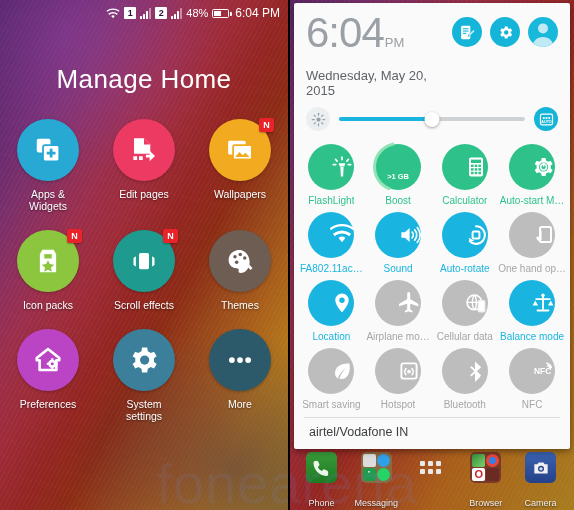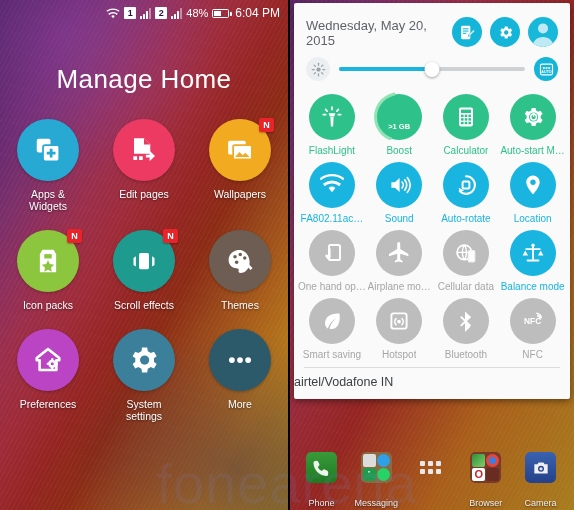--- a/index.html
+++ b/index.html
@@ -173,29 +173,29 @@
   }
 
   .qs-grid {
     display: grid; grid-template-columns: repeat(4, 1fr);
     row-gap: 6px; padding: 6px 4px 4px 4px;
   }
   .qs-cell { display: flex; flex-direction: column; align-items: center; }
   .qs-circle {
     position: relative;
     width: 46px; height: 46px; border-radius: 50%;
-    display: flex; align-items: center; justify-content: center;
+    display: flex; align-items: center; justify-content: flex-end;
   }
   .qs-label {
     margin-top: 5px; font-size: 10px; white-space: nowrap;
     overflow: hidden; text-overflow: clip; max-width: 68px; text-align: right;
   }
   .carrier-sep { height: 1px; background: #dadce0; margin: 3px 10px 0 10px; }
   .carrier {
-    padding: 7px 12px 8px 0; color: #3c4043; font-size: 12.5px;
+    padding: 7px 12px 8px 15px; color: #3c4043; font-size: 12.5px;
   }
 
   
   .dock {
     position: absolute; left: 0; right: 0; bottom: 0; height: 62px;
     display: flex; align-items: flex-start; justify-content: space-around;
     padding: 4px 6px 0 6px;
   }
   .dock-item { display: flex; flex-direction: column; align-items: center; width: 52px; }
   .dock-icon { width: 31px; height: 31px; border-radius: 5px; position: relative; overflow: hidden;
@@ -463,20 +463,21 @@
             </div>
           </div>
           <div class="dock-label">Camera</div>
         </div>
       </div>
 
     <div class="shade">
 
       <div class="shade-head">
         <div>
+          <div class="clock-big"><span>6:04</span><span class="clock-ampm">PM</span></div>
           <div class="date-line">Wednesday, May 20, 2015</div>
         </div>
         <div class="head-icons">
           <div class="hi-circle">
             <svg width="17" height="17" viewBox="0 0 24 24">
                 <rect x="3" y="2.5" width="13" height="19" rx="1.6" fill="#fff"></rect>
                 <rect x="5.4" y="6" width="8" height="1.5" fill="#14b5d8"></rect>
                 <rect x="5.4" y="9.2" width="8" height="1.5" fill="#14b5d8"></rect>
                 <rect x="5.4" y="12.4" width="5" height="1.5" fill="#14b5d8"></rect>
                 <path d="M20.6 8.2l1.6 1.6-7.1 7.1-2.2.6.6-2.2z" fill="#fff" stroke="#14b5d8" stroke-width="1"></path>
@@ -615,36 +616,36 @@
             <div class="qs-circle" style="background: rgb(25, 181, 224);">
               <svg width="24" height="24" viewBox="0 0 24 24">
                 <path d="M12 3.2a8.8 8.8 0 1 1-6.2 15" fill="none" stroke="#ffffff" stroke-width="2.1" stroke-linecap="round"></path>
                 <path d="M4.6 14.8l1.4 4.3 4.2-1.6z" fill="#ffffff"></path>
                 <rect x="8.6" y="8.6" width="6.8" height="6.8" rx="1" fill="none" stroke="#ffffff" stroke-width="2"></rect>
               </svg>
             </div>
             <div class="qs-label" style="color: rgb(25, 181, 224);">Auto-rotate</div>
           </div>
           <div class="qs-cell">
+            <div class="qs-circle" style="background: rgb(189, 189, 189);">
+              <svg width="24" height="24" viewBox="0 0 24 24">
+                <rect x="9" y="4" width="11" height="15" rx="1.6" fill="none" stroke="#ffffff" stroke-width="1.9"></rect>
+                <path d="M9.2 19.8c-1.4-1.1-2.8-2.6-3.6-4-.6-1-.2-2 .8-2.2.7-.2 1.3.2 1.8 1V8.4c0-.8.5-1.3 1.2-1.3.6 0 1.2.5 1.2 1.3v8.2z" fill="#ffffff"></path>
+              </svg>
+            </div>
+            <div class="qs-label" style="color: rgb(166, 166, 166);">One hand op…</div>
+          </div>
+          <div class="qs-cell">
             <div class="qs-circle" style="background: rgb(25, 181, 224);">
               <svg width="24" height="24" viewBox="0 0 24 24">
                 <path d="M12 2.6c-3.7 0-6.7 3-6.7 6.7 0 5 6.7 12.1 6.7 12.1s6.7-7.1 6.7-12.1c0-3.7-3-6.7-6.7-6.7z" fill="#ffffff"></path>
                 <circle cx="12" cy="9.3" r="2.7" fill="#19b5e0"></circle>
               </svg>
             </div>
             <div class="qs-label" style="color: rgb(25, 181, 224);">Location</div>
-          </div>
-          <div class="qs-cell">
-            <div class="qs-circle" style="background: rgb(189, 189, 189);">
-              <svg width="24" height="24" viewBox="0 0 24 24">
-                <rect x="9" y="4" width="11" height="15" rx="1.6" fill="none" stroke="#ffffff" stroke-width="1.9"></rect>
-                <path d="M9.2 19.8c-1.4-1.1-2.8-2.6-3.6-4-.6-1-.2-2 .8-2.2.7-.2 1.3.2 1.8 1V8.4c0-.8.5-1.3 1.2-1.3.6 0 1.2.5 1.2 1.3v8.2z" fill="#ffffff"></path>
-              </svg>
-            </div>
-            <div class="qs-label" style="color: rgb(166, 166, 166);">One hand op…</div>
           </div>
           <div class="qs-cell">
             <div class="qs-circle" style="background: rgb(189, 189, 189);">
               <svg width="24" height="24" viewBox="0 0 24 24">
                 <path d="M21.4 15.2v-2.1l-8.2-5V2.6a1.5 1.5 0 0 0-3 0v5.5l-8.2 5v2.1l8.2-2.5v5.6l-2.4 1.6v1.6l3.9-1.1 3.9 1.1v-1.6l-2.4-1.6v-5.6z" fill="#ffffff"></path>
               </svg>
             </div>
             <div class="qs-label" style="color: rgb(166, 166, 166);">Airplane mo…</div>
           </div>
           <div class="qs-cell">

